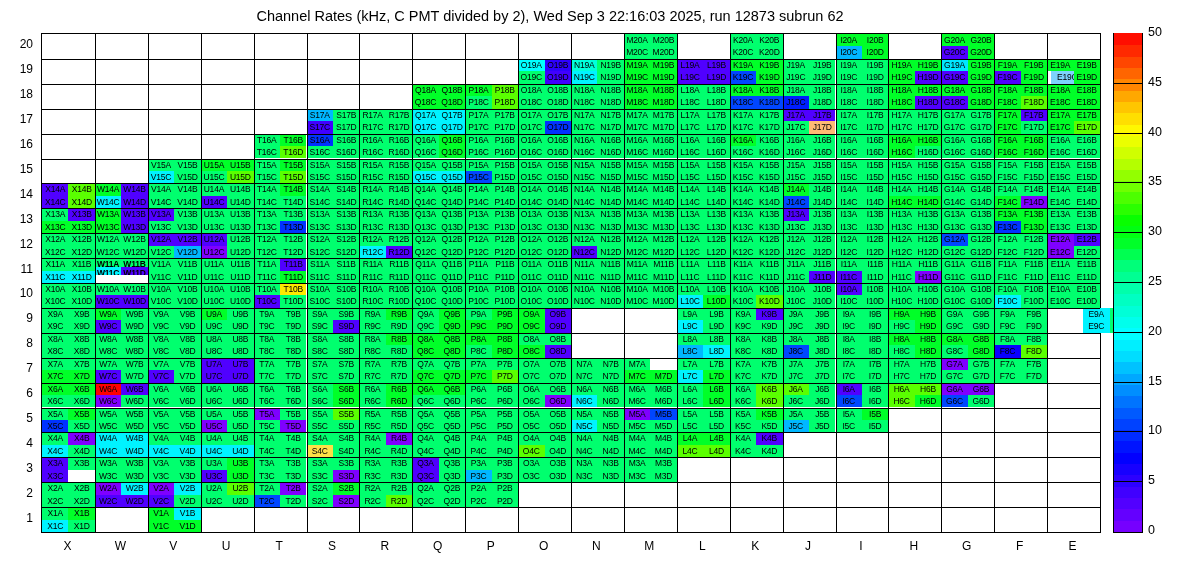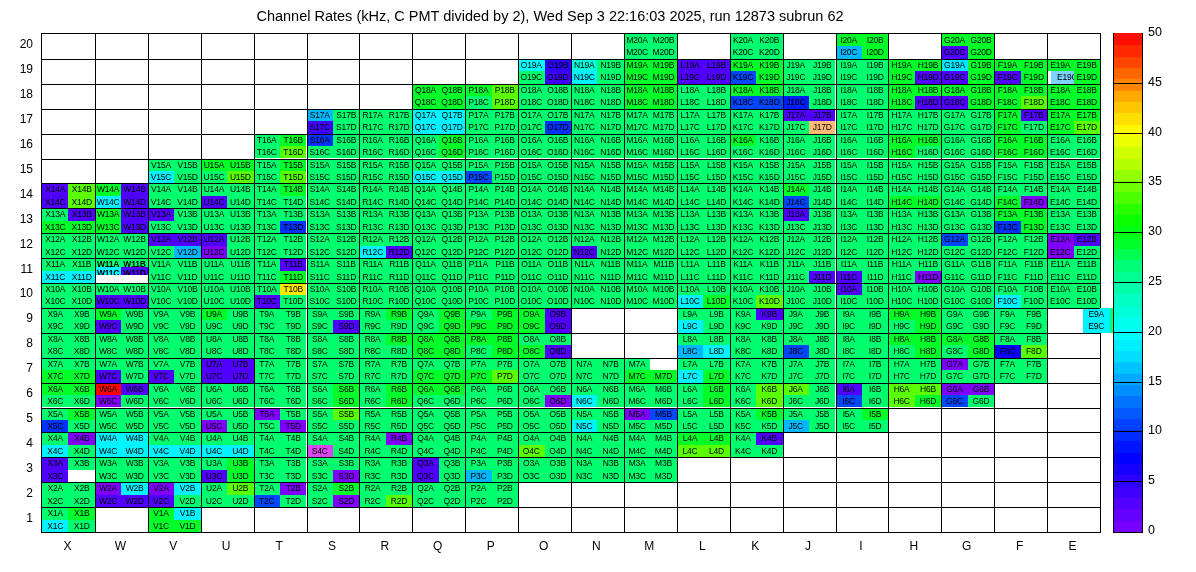--- a/index.html
+++ b/index.html
@@ -1715,21 +1715,21 @@
         </div>
         <div class="cell" style="left: 211.6px; top: 398.4px; width: 52.9px; height: 24.9px;">
           <div class="sub" style="left: 0px; top: 0px; background: rgb(0, 255, 110);">T4A</div>
           <div class="sub" style="left: 50%; top: 0px; background: rgb(0, 255, 110);">T4B</div>
           <div class="sub" style="left: 0px; top: 50%; background: rgb(0, 255, 110);">T4C</div>
           <div class="sub" style="left: 50%; top: 50%; background: rgb(0, 255, 110);">T4D</div>
         </div>
         <div class="cell" style="left: 264.5px; top: 398.4px; width: 52.9px; height: 24.9px;">
           <div class="sub" style="left: 0px; top: 0px; background: rgb(0, 255, 110);">S4A</div>
           <div class="sub" style="left: 50%; top: 0px; background: rgb(0, 255, 110);">S4B</div>
-          <div class="sub" style="left: 0px; top: 50%; background: #d946ef;">S4C</div>
+          <div class="sub" style="left: 0px; top: 50%; background: #fde047;">S4C</div>
           <div class="sub" style="left: 50%; top: 50%; background: rgb(0, 255, 110);">S4D</div>
         </div>
         <div class="cell" style="left: 317.4px; top: 398.4px; width: 52.9px; height: 24.9px;">
           <div class="sub" style="left: 0px; top: 0px; background: rgb(0, 255, 110);">R4A</div>
           <div class="sub" style="left: 50%; top: 0px; background: rgb(127, 0, 255);">R4B</div>
           <div class="sub" style="left: 0px; top: 50%; background: rgb(0, 255, 110);">R4C</div>
           <div class="sub" style="left: 50%; top: 50%; background: rgb(0, 255, 110);">R4D</div>
         </div>
         <div class="cell" style="left: 370.3px; top: 398.4px; width: 52.9px; height: 24.9px;">
           <div class="sub" style="left: 0px; top: 0px; background: rgb(0, 255, 110);">Q4A</div>

